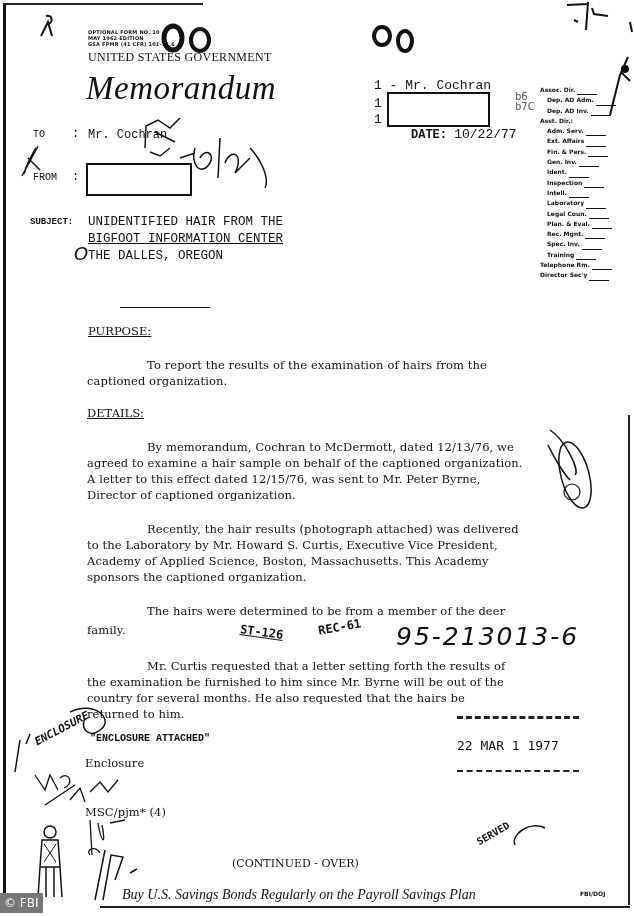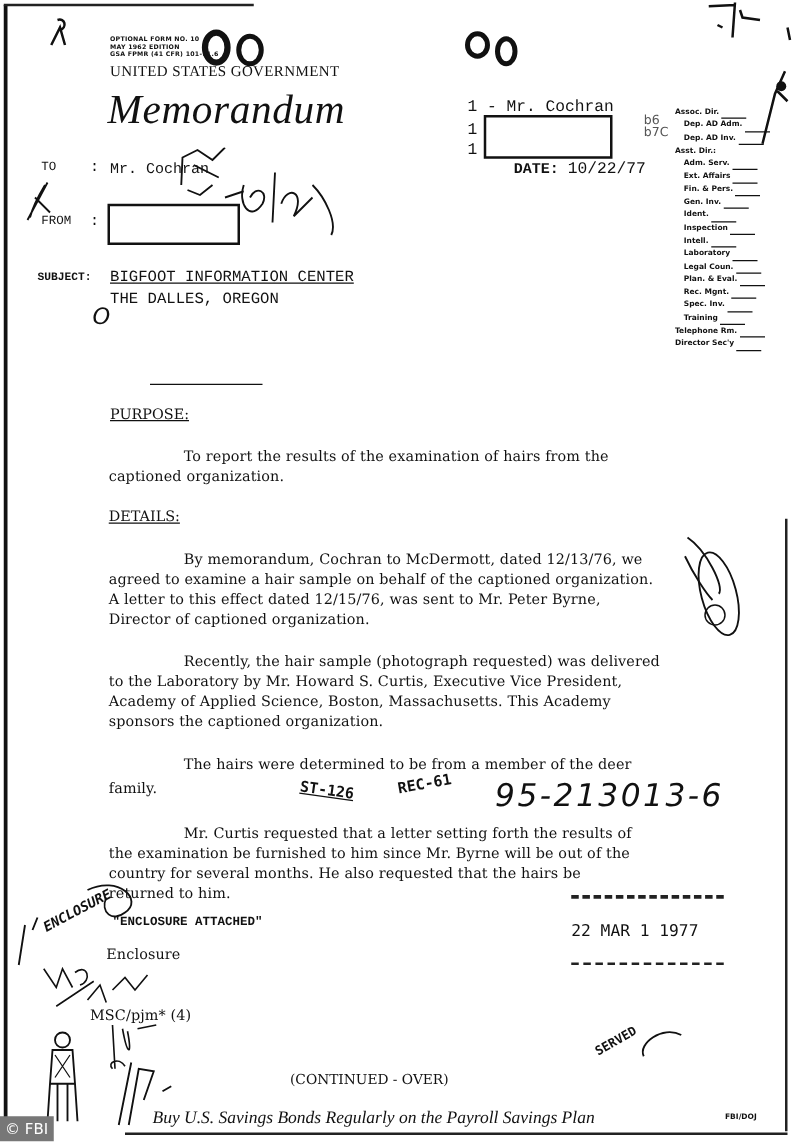--- a/index.html
+++ b/index.html
@@ -116,20 +116,21 @@
 <div class="abs redact" style="left:86px;top:163px;width:102px;height:29px"></div>
 
 <svg class="abs" style="left:10px;top:118px" width="260" height="80">
   <path d="M12 58 L28 28 M18 40 L30 52 M26 30 C20 40 16 48 14 56" stroke="#111" stroke-width="1.5" fill="none"></path>
   <path d="M135 30 L136 8 L148 2 L160 10 L170 0 M145 14 L165 24 M140 34 L150 38 L160 30" stroke="#111" stroke-width="1.5" fill="none"></path>
   <path d="M170 40 L185 35 M185 30 C180 45 190 60 200 45 C205 35 195 30 190 40 M210 20 L208 60 M215 45 C220 30 235 35 225 55 L240 40 M240 30 C250 40 260 60 255 70" stroke="#111" stroke-width="1.5" fill="none"></path>
 </svg>
 
 <div class="abs label-small" style="left:30px;top:217px;font-size:9px;font-weight:bold">SUBJECT:</div>
 <div class="abs subject-line" style="left:88px;top:214px">
+  <div>UNIDENTIFIED HAIR FROM THE</div>
   <div class="ul">BIGFOOT INFORMATION CENTER</div>
   <div>THE DALLES, OREGON</div>
 </div>
 <div class="abs hand" style="left:74px;top:243px;font-size:18px">O</div>
 <div class="abs" style="left:120px;top:307px;width:90px;border-top:1px solid #111"></div>
 
 <div class="abs head-u" style="left:88px;top:324px">PURPOSE:</div>
 <div class="abs para" style="left:147px;top:357px">To report the results of the examination of hairs from the</div>
 <div class="abs para" style="left:87px;top:373px">captioned organization.</div>
 
@@ -139,21 +140,21 @@
 <div class="abs para" style="left:87px;top:455px">agreed to examine a hair sample on behalf of the captioned organization.</div>
 <div class="abs para" style="left:87px;top:471px">A letter to this effect dated 12/15/76, was sent to Mr. Peter Byrne,</div>
 <div class="abs para" style="left:87px;top:487px">Director of captioned organization.</div>
 
 <svg class="abs" style="left:540px;top:420px" width="60" height="95">
   <path d="M10 10 C25 20 40 50 35 55 M8 25 C15 40 25 55 30 60" stroke="#111" stroke-width="1.5" fill="none"></path>
   <ellipse cx="35" cy="55" rx="14" ry="34" transform="rotate(-15 35 55)" stroke="#111" stroke-width="1.5" fill="none"></ellipse>
   <circle cx="32" cy="72" r="8" stroke="#111" stroke-width="1.2" fill="none"></circle>
 </svg>
 
-<div class="abs para" style="left:147px;top:521px">Recently, the hair sample (photograph requested) was delivered</div>
+<div class="abs para" style="left:147px;top:521px">Recently, the hair results (photograph attached) was delivered</div>
 <div class="abs para" style="left:87px;top:537px">to the Laboratory by Mr. Howard S. Curtis, Executive Vice President,</div>
 <div class="abs para" style="left:87px;top:553px">Academy of Applied Science, Boston, Massachusetts.  This Academy</div>
 <div class="abs para" style="left:87px;top:569px">sponsors the captioned organization.</div>
 
 <div class="abs para" style="left:147px;top:603px">The hairs were determined to be from a member of the deer</div>
 <div class="abs para" style="left:87px;top:622px">family.</div>
 
 <div class="abs stamp" style="left:240px;top:625px;font-size:12px;transform:rotate(8deg);text-decoration:underline">ST-126</div>
 <div class="abs stamp" style="left:318px;top:620px;font-size:12px;transform:rotate(-10deg)">REC-61</div>
 <div class="abs hand" style="left:396px;top:622px;font-size:25px;letter-spacing:2px">95-213013-6</div>
@@ -167,21 +168,21 @@
 <div class="abs stamp" style="left:457px;top:738px;font-size:13px;font-weight:normal;font-family:'DejaVu Sans Mono',monospace">22 MAR 1 1977</div>
 <div class="abs" style="left:457px;top:770px;width:122px;border-top:2px dashed #222"></div>
 
 <div class="abs stamp" style="left:32px;top:722px;font-size:11px;transform:rotate(-28deg);font-style:italic">ENCLOSURE</div>
 <svg class="abs" style="left:10px;top:700px" width="100" height="80">
   <path d="M5 72 L10 40 M16 44 L20 34 M60 12 C85 0 105 20 90 30 C80 38 70 30 75 18" stroke="#111" stroke-width="1.5" fill="none"></path>
 </svg>
 
 <div class="abs typed" style="left:90px;top:733px;font-size:10px;font-weight:bold;font-family:'Liberation Mono',monospace">"ENCLOSURE ATTACHED"</div>
 <div class="abs para" style="left:85px;top:755px">Enclosure</div>
-<div class="abs para" style="left:72px;top:804px">MSC/pjm* (4)</div>
+<div class="abs para" style="left:85px;top:804px">MSC/pjm* (4)</div>
 
 <svg class="abs" style="left:30px;top:770px" width="100" height="60">
   <path d="M5 5 L15 20 L20 5 L28 20 M30 8 C40 0 44 15 34 18 M15 35 L45 15 M40 30 L50 18 L55 32 M60 22 L70 12 L78 22 L88 10" stroke="#111" stroke-width="1.3" fill="none"></path>
 </svg>
 <svg class="abs" style="left:80px;top:815px" width="60" height="45">
   <path d="M10 5 L12 40 M18 8 C22 30 26 30 22 10 M30 8 L45 5 M10 40 C5 35 15 30 20 38" stroke="#111" stroke-width="1.3" fill="none"></path>
 </svg>
 
 <svg class="abs" style="left:28px;top:822px" width="60" height="80">
   <circle cx="22" cy="10" r="6" stroke="#111" stroke-width="1.5" fill="none"></circle>

